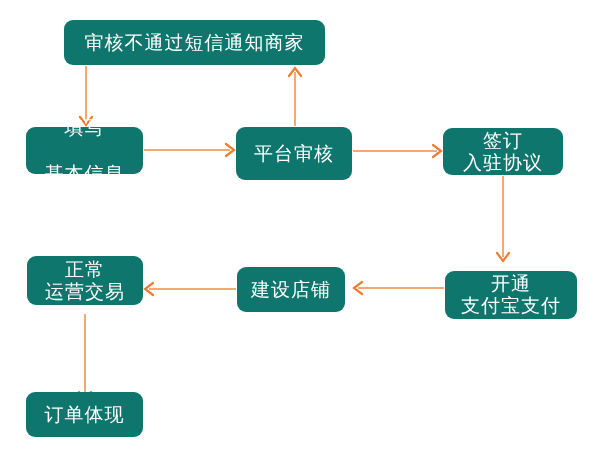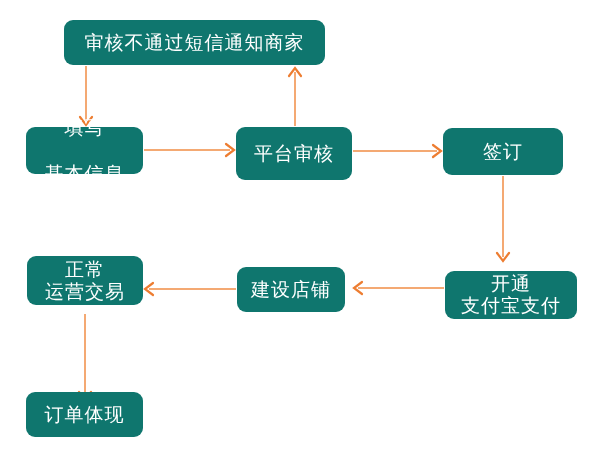--- a/index.html
+++ b/index.html
@@ -101,20 +101,21 @@
     <span>填写</span>
     <span>基本信息</span>
   </div>
 
   <div class="node n-review">
     <span>平台审核</span>
   </div>
 
   <div class="node n-sign">
     <span>签订</span>
+    <span>入驻协议</span>
   </div>
 
   <div class="node n-alipay">
     <span>开通</span>
     <span>支付宝支付</span>
   </div>
 
   <div class="node n-shop">
     <span>建设店铺</span>
   </div>

